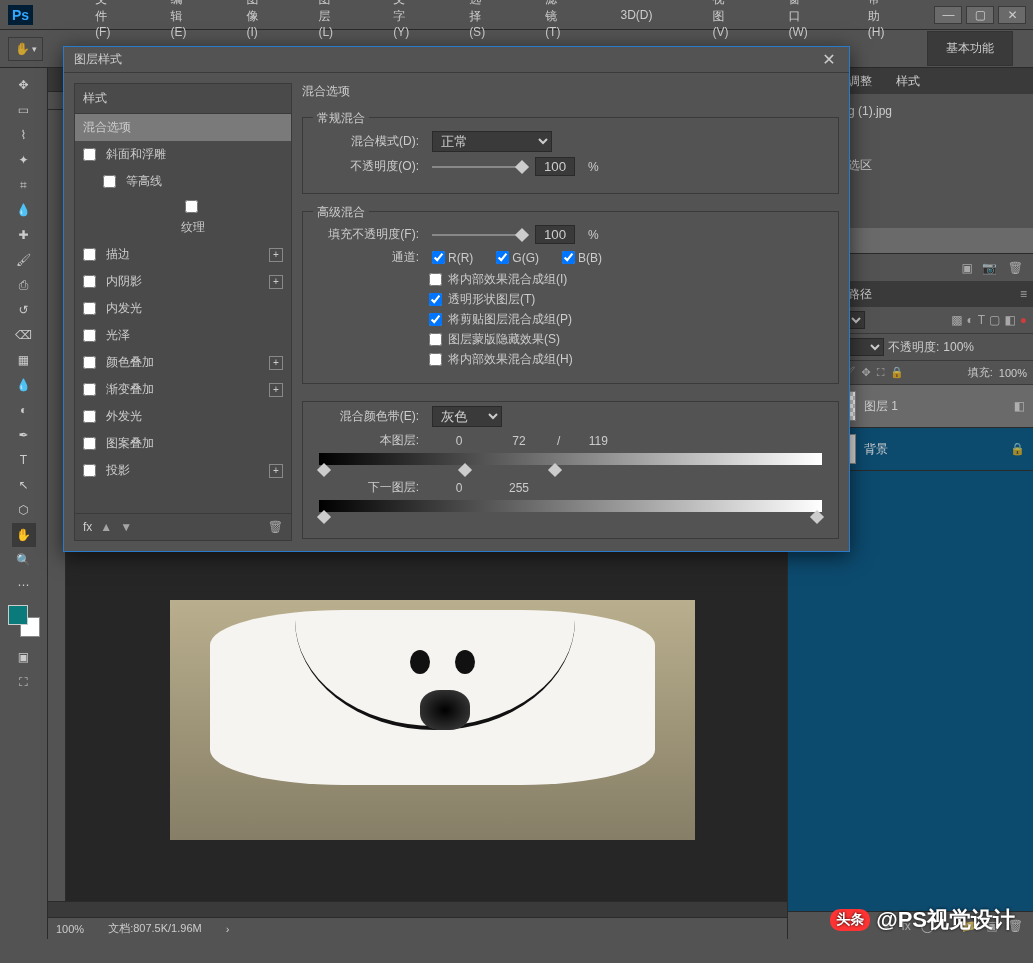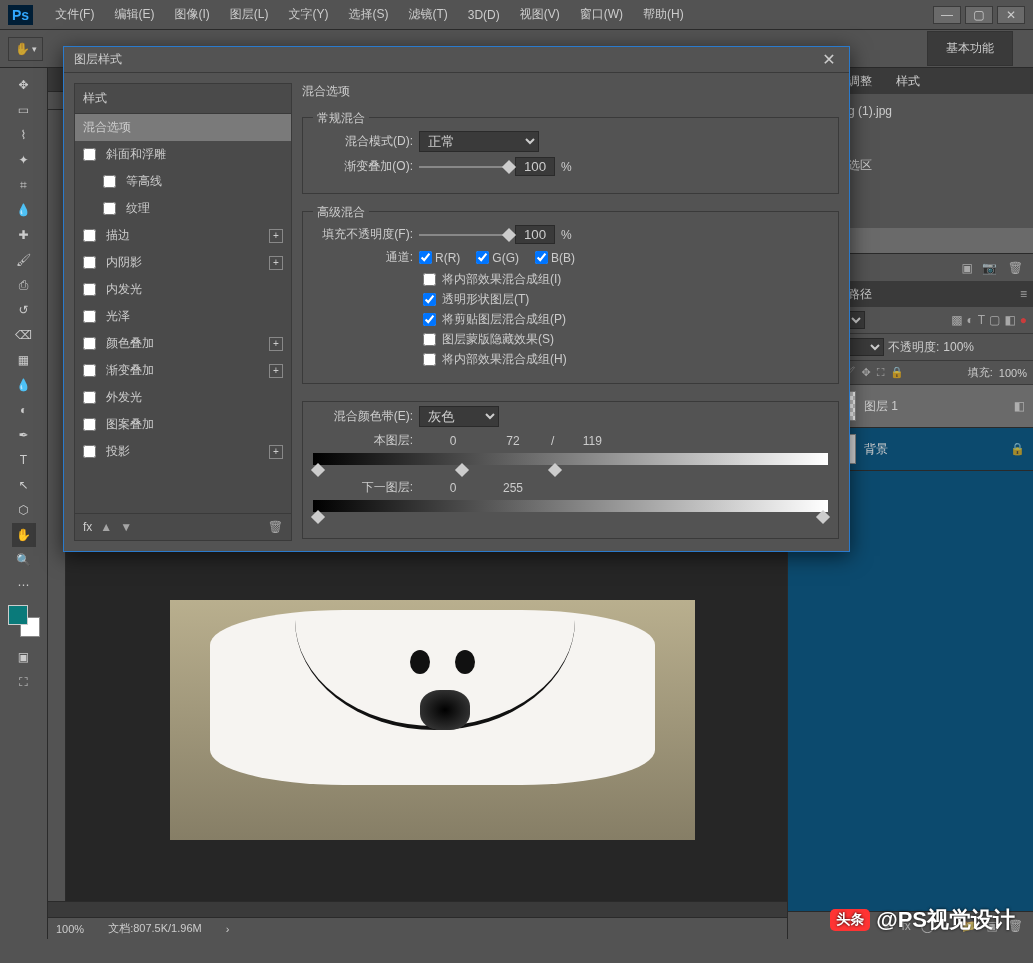--- a/index.html
+++ b/index.html
@@ -1,17 +1,17 @@
 <!DOCTYPE html>
 <html><head>
 <meta charset="utf-8">
 <style>
 * { margin: 0; padding: 0; box-sizing: border-box; font-family: "Microsoft YaHei", sans-serif; }
 body { background: #535353; color: #ccc; font-size: 12px; width: 1033px; height: 963px; overflow: hidden; position: relative; }
-.menubar { background: #535353; height: 30px; display: flex; align-items: center; padding: 0 8px; border-bottom: 1px solid #2a2a2a; }
+.menubar { background: #535353; height: 30px; display: flex; align-items: center; padding: 0 8px; border-bottom: 1px solid #2a2a2a; gap: 40px; }
 .ps-logo { background: #001e36; color: #31a8ff; font-weight: bold; padding: 2px 4px; font-size: 14px; margin-right: 12px; }
 .menu-item { padding: 4px 10px; cursor: pointer; }
 .win-controls { margin-left: auto; display: flex; gap: 4px; }
 .win-btn { width: 28px; height: 18px; background: #6a6a6a; border: 1px solid #3a3a3a; display: flex; align-items: center; justify-content: center; cursor: pointer; }
 .options-bar { background: #535353; height: 38px; border-bottom: 1px solid #2a2a2a; display: flex; align-items: center; padding: 0 8px; }
 .options-bar .hand-icon-box { border: 1px solid #3a3a3a; padding: 4px 6px; display: flex; align-items: center; }
 .workspace-dd { margin-left: auto; margin-right: 12px; padding: 8px 18px; background: #3a3a3a; border: 1px solid #333; }
 .main-area { display: flex; height: calc(100% - 92px); }
 .toolbar { width: 48px; background: #535353; border-right: 1px solid #2a2a2a; padding-top: 4px; }
 .tool { width: 24px; height: 24px; margin: 1px auto; display: flex; align-items: center; justify-content: center; cursor: pointer; position: relative; }
@@ -62,23 +62,23 @@
 .dialog-body { display: flex; padding: 10px; gap: 10px; height: calc(100% - 26px); }
 .styles-col { width: 218px; border: 1px solid #3a3a3a; background: #4a4a4a; display: flex; flex-direction: column; }
 .styles-col-header { padding: 6px 8px; border-bottom: 1px solid #3a3a3a; }
 .style-item { padding: 5px 8px; display: flex; align-items: center; cursor: pointer; gap: 6px; }
 .style-item.selected { background: #7a7a7a; }
 .style-item input[type=checkbox] { margin-right: 4px; }
 .style-item .plus { margin-left: auto; border: 1px solid #888; width: 14px; height: 14px; display: flex; align-items: center; justify-content: center; font-size: 10px; }
 .styles-footer { margin-top: auto; padding: 6px 8px; display: flex; gap: 8px; border-top: 1px solid #3a3a3a; align-items: center; }
 
 .blend-col { flex: 1; }
-.fieldset { border: 1px solid #3a3a3a; padding: 8px 10px 12px; margin-bottom: 10px; position: relative; margin-top: 17px; }
+.fieldset { border: 1px solid #3a3a3a; padding: 8px 16px 12px; margin-bottom: 10px; position: relative; margin-top: 17px; }
 .fieldset-legend { position: absolute; top: -8px; left: 10px; background: #535353; padding: 0 4px; font-size: 12px; }
-.form-row { display: flex; align-items: center; margin: 5px 0; gap: 6px; }
+.form-row { display: flex; align-items: center; margin: 5px 0; gap: 13px; }
 .form-row label { width: 100px; text-align: right; font-size: 12px; }
 .form-row select { background: #3a3a3a; color: #ccc; border: 1px solid #2a2a2a; padding: 1px 4px; width: 120px; }
 .form-row input[type=text] { background: #3a3a3a; color: #ccc; border: 1px solid #2a2a2a; width: 40px; padding: 1px 2px; text-align: center; }
 .slider-track { flex: 1; height: 2px; background: #888; position: relative; max-width: 90px; }
 .slider-track .thumb { position: absolute; width: 10px; height: 10px; background: #ccc; top: -4px; transform: rotate(45deg); }
 .channel-cb { display: flex; align-items: center; gap: 3px; margin-right: 10px; }
 .cb-row { display: flex; align-items: center; margin: 3px 0 3px 110px; gap: 6px; font-size: 12px; }
 .gradient-bar { height: 12px; background: linear-gradient(to right, #000, #fff); position: relative; margin: 4px 0 14px; }
 .gradient-bar .stop { position: absolute; width: 10px; height: 10px; background: #ccc; bottom: -10px; transform: rotate(45deg); }
 .bif-row { display: flex; align-items: center; font-size: 12px; }
@@ -87,21 +87,21 @@
 .bif-row .slash { margin: 0 8px; }
 
 .buttons-col { width: 140px; display: flex; flex-direction: column; gap: 8px; }
 .btn { background: #5a5a5a; border: 1px solid #3a3a3a; border-radius: 14px; padding: 5px; text-align: center; cursor: pointer; font-size: 12px; }
 .preview-row { display: flex; align-items: center; gap: 6px; margin-top: 4px; }
 .preview-box { width: 128px; height: 128px; background: #3a3a3a; margin-top: 10px; display: flex; align-items: center; justify-content: center; }
 .preview-inner { width: 54px; height: 54px; background: #666; }
 .lock-row { padding: 4px 6px; display: flex; align-items: center; gap: 6px; border-bottom: 1px solid #3a3a3a; font-size: 11px; }
 .ico { opacity: 0.7; }
 .watermark { position: absolute; right: 18px; bottom: 28px; font-size: 22px; color: #fff; font-weight: bold; text-shadow: 0 0 3px #000; display:flex; align-items:center; gap:6px;}
-.wm-logo { background:#f33; color:#fff; border-radius:5px; padding:2px 6px; font-size:14px;}
+.wm-logo { background:#f33; color:#fff; border-radius:10px; padding:2px 6px; font-size:14px;}
 </style>
 </head>
 <body>
 
 <div class="menubar">
   <div class="ps-logo">Ps</div>
   <div class="menu-item">文件(F)</div>
   <div class="menu-item">编辑(E)</div>
   <div class="menu-item">图像(I)</div>
   <div class="menu-item">图层(L)</div>
@@ -288,21 +288,21 @@
             <span>混合选项</span>
           </div>
           <div class="style-item">
             <input type="checkbox" style="">
             <span>斜面和浮雕</span>
           </div>
           <div class="style-item" style="padding-left: 28px;">
             <input type="checkbox" style="">
             <span>等高线</span>
           </div>
-          <div class="style-item" style="padding-left: 28px;">
+          <div class="style-item" style="padding-left: 28px; flex-direction: column;">
             <input type="checkbox" style="">
             <span>纹理</span>
           </div>
           <div class="style-item">
             <input type="checkbox" style="">
             <span>描边</span>
             <span class="plus">+</span>
           </div>
           <div class="style-item">
             <input type="checkbox" style="">
@@ -351,21 +351,21 @@
 
     <div class="blend-col">
       <div style="margin-bottom:6px">混合选项</div>
       <div class="fieldset">
         <div class="fieldset-legend">常规混合</div>
         <div class="form-row">
           <label>混合模式(D):</label>
           <select><option>正常</option></select>
         </div>
         <div class="form-row">
-          <label>渐变叠加(O):</label>
+          <label>不透明度(O):</label>
           <div class="slider-track">
               <div class="thumb" style="left:85px"></div>
             </div>
           <input type="text" value="100" style="">
           <span>%</span>
         </div>
       </div>
       <div class="fieldset">
         <div class="fieldset-legend">高级混合</div>
         <div class="form-row">
@@ -408,21 +408,21 @@
             <span>图层蒙版隐藏效果(S)</span>
           </div>
         <div class="cb-row">
             <input type="checkbox" style="">
             <span>将内部效果混合成组(H)</span>
           </div>
       </div>
       <div class="fieldset">
         <div class="form-row" style="margin-top:-4px">
           <label>混合颜色带(E):</label>
-          <select style="width:80px"><option>灰色</option></select>
+          <select style="width:70px"><option>灰色</option></select>
         </div>
         <div class="bif-row">
           <span class="lbl">本图层:</span>
           <span class="v">0</span>
           <span class="v">72</span>
           <span class="slash">/</span>
           <span class="v">119</span>
         </div>
         <div class="gradient-bar">
           <div class="stop" style="left:0"></div>

